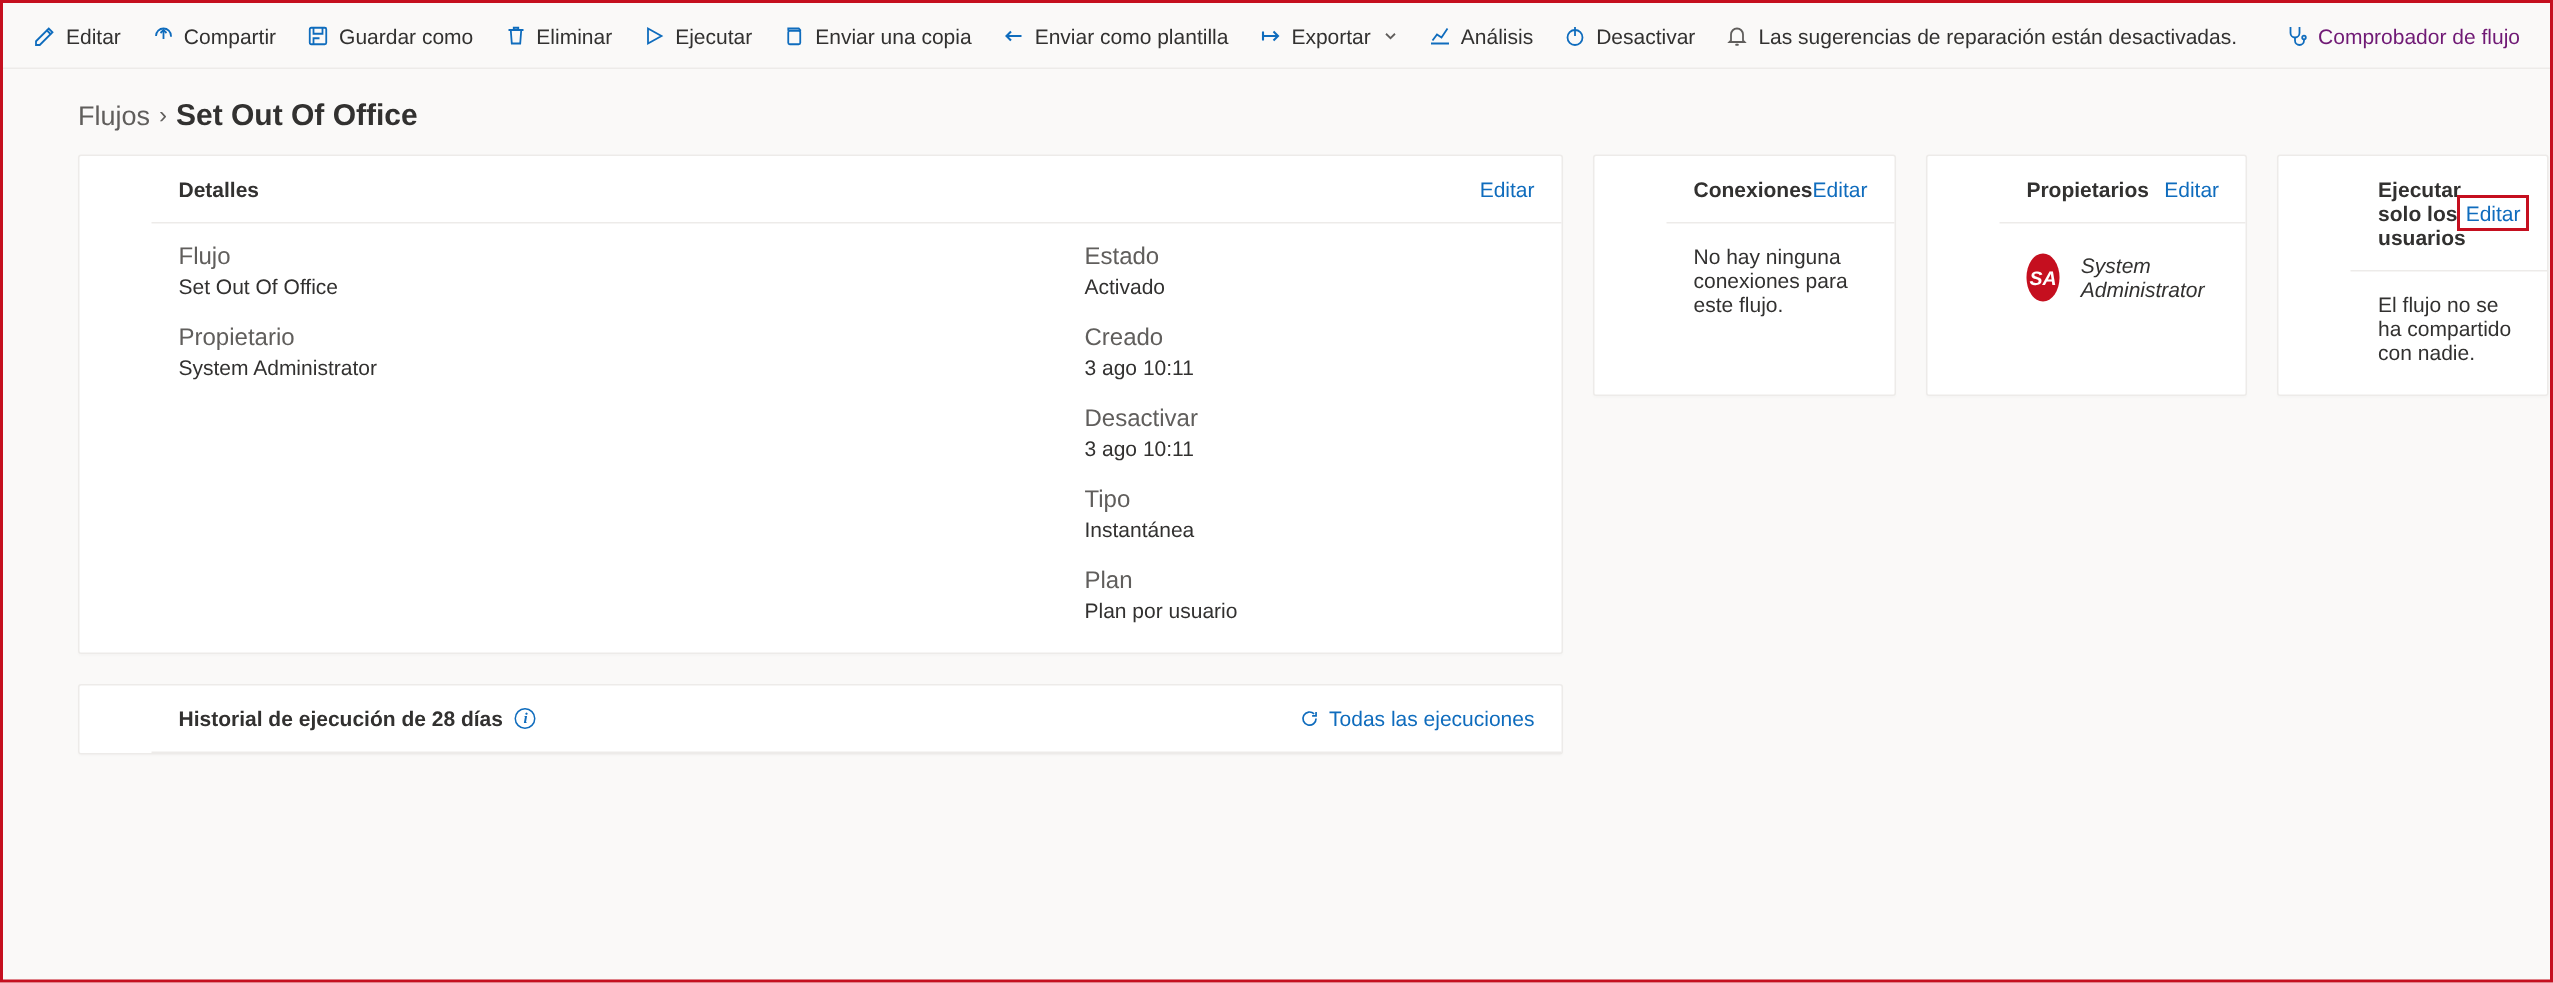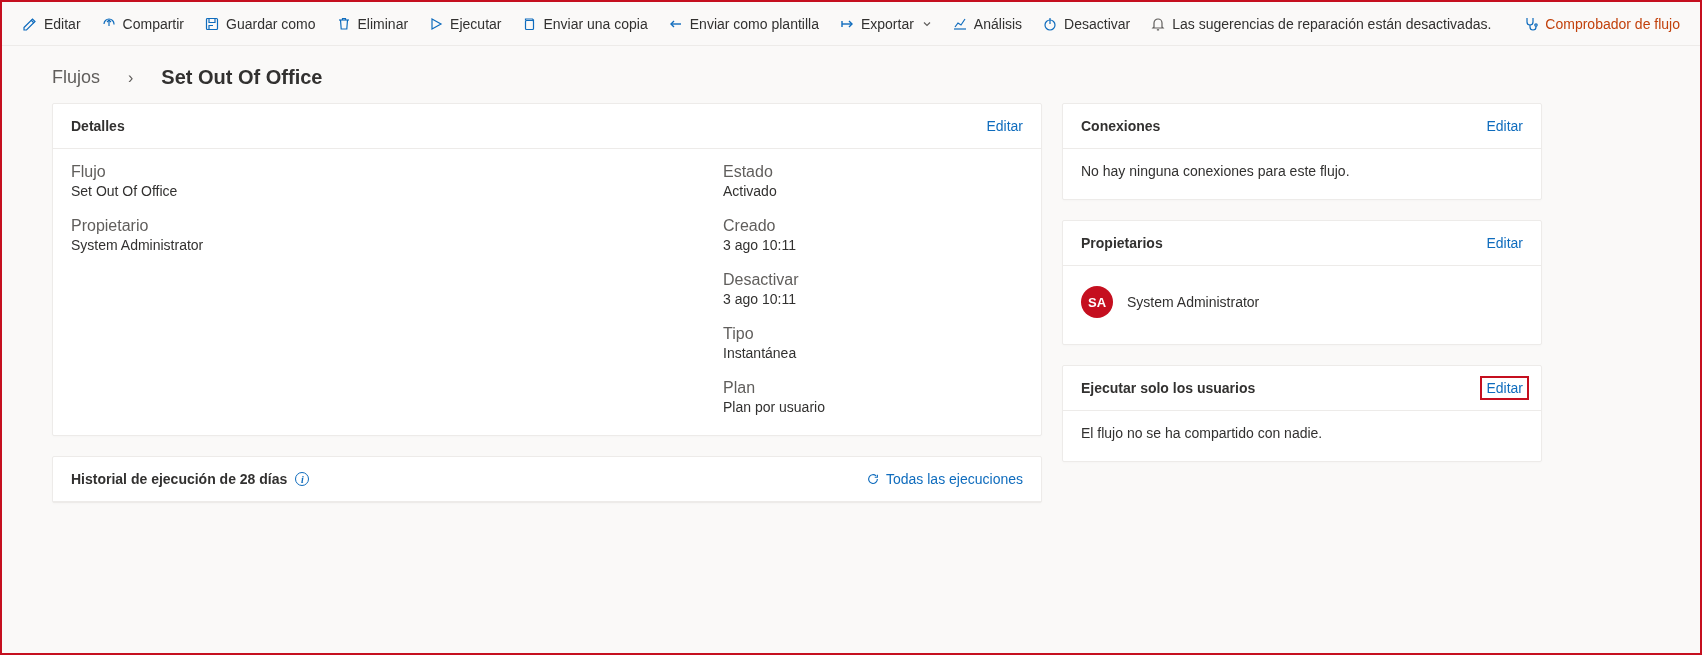--- a/index.html
+++ b/index.html
@@ -31,56 +31,57 @@
     color: #323130;
     border-radius: 2px;
     white-space: nowrap;
   }
   .toolbar-item .icon svg { display: block; }
   .toolbar-spacer { flex: 1; }
   .toolbar-right {
     display: flex;
     align-items: flex-start;
     gap: 6px;
-    color: #c2410c;
+    color: #701a75;
     cursor: pointer;
     padding: 4px 8px;
   }
   .breadcrumb {
     display: flex;
     align-items: center;
     padding: 20px 28px 14px 50px;
-    gap: 28px;
+    gap: 6px;
   }
   .breadcrumb-prev { font-size: 18px; color: #605e5c; cursor: pointer; }
   .breadcrumb-sep { color: #605e5c; font-size: 16px; }
   .breadcrumb-current { font-size: 20px; font-weight: 600; color: #323130; }
   .page-body {
     display: flex;
     gap: 20px;
     padding: 0 50px 20px 50px;
     align-items: flex-start;
   }
   .col-left {
     flex: 0 0 990px;
     display: flex;
     flex-direction: column;
     gap: 20px;
   }
   .col-right {
     flex: 0 0 480px;
     display: flex;
-    flex-direction: column;
+    flex-direction: row;
     gap: 20px;
   }
   .card {
     background: #fff;
     border: 1px solid #edebe9;
     border-radius: 2px;
     box-shadow: 0 1px 2px rgba(0,0,0,0.02);
+    padding-left: 48px;
   }
   .card-header {
     display: flex;
     align-items: center;
     justify-content: space-between;
     padding: 14px 18px;
     border-bottom: 1px solid #edebe9;
   }
   .card-title {
     font-weight: 600;
@@ -101,21 +102,21 @@
   }
   .details-col { flex: 1; display: flex; flex-direction: column; gap: 18px; }
   .field-label { font-size: 16px; color: #605e5c; margin-bottom: 2px; }
   .field-value { font-size: 14px; color: #323130; }
   .info-icon {
     width: 14px; height: 14px; border: 1px solid #0f6cbd; border-radius: 50%;
     display: inline-flex; align-items: center; justify-content: center;
     font-size: 10px; color: #0f6cbd; font-style: italic; font-family: serif;
   }
   .refresh-link { display: flex; gap: 6px; color: #0f6cbd; cursor: pointer; }
-  .owner-row { display: flex; align-items: center; gap: 14px; padding: 6px 0; }
+  .owner-row { display: flex; align-items: center; gap: 14px; padding: 6px 0; font-style: italic; }
   .avatar {
     width: 32px; height: 32px; border-radius: 50%;
     background: #c50f1f; color: #fff;
     display: flex; align-items: center; justify-content: center;
     font-size: 13px; font-weight: 600;
   }
   .highlight-box {
     border: 2px solid #c50f1f;
     padding: 2px 4px;
     margin: -4px -6px;

